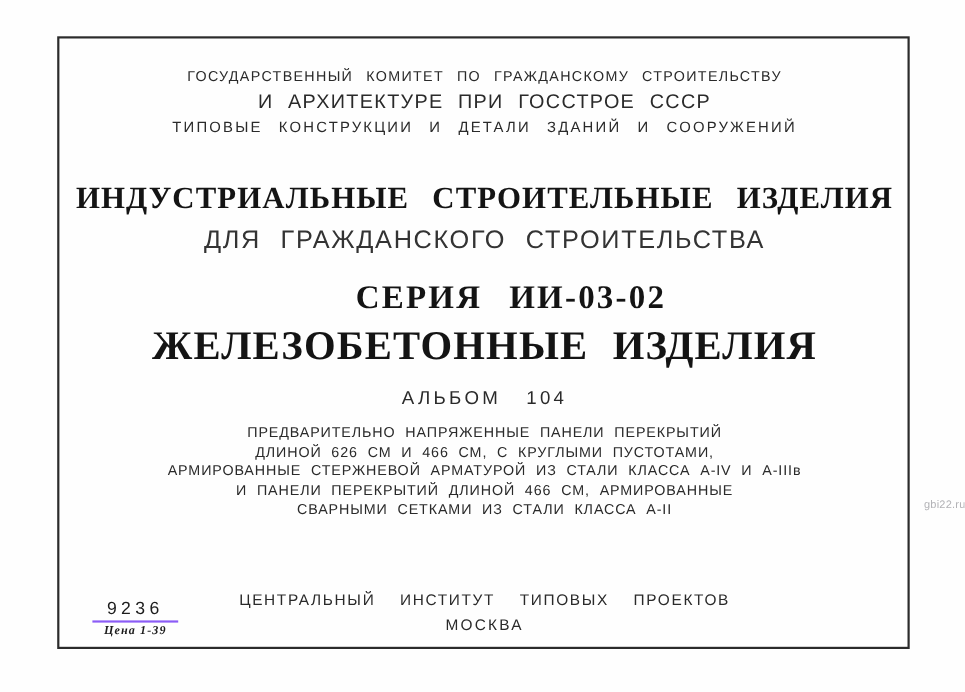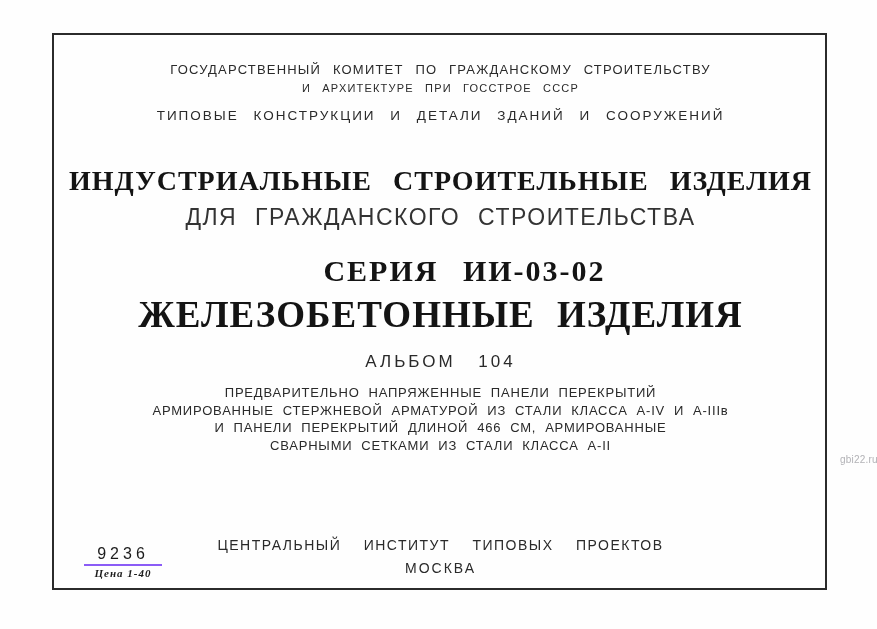--- a/index.html
+++ b/index.html
@@ -13,21 +13,21 @@
     border:2px solid #2b2b2b; box-sizing:border-box;
   }
   .tline {
     position:absolute; left:52px; width:777px;
     text-align:center; white-space:nowrap;
   }
   .hand { font-family:"Liberation Sans", sans-serif; color:#2a2a2a; }
   .display { font-family:"Liberation Serif", serif; font-weight:bold; color:#141414; }
 
   .committee1 { top:62px;  font-size:13px; letter-spacing:1.2px; word-spacing:7px; }
-  .committee2 { top:82px;  font-size:11px; letter-spacing:1.2px; word-spacing:7px; }
+  .committee2 { top:82px;  font-size:18px; letter-spacing:1.2px; word-spacing:7px; }
   .seriesnote { top:108px; font-size:13.5px; letter-spacing:2px; word-spacing:9px; }
 
   .titlemain  { top:165px; font-size:28px; letter-spacing:1px;  word-spacing:13px; }
   .titlesub   { top:204px; font-size:23px; letter-spacing:1.5px; word-spacing:10px; color:#333; }
   .titleseries{ top:254px; font-size:30px; letter-spacing:2px;  word-spacing:15px;margin-left:24px; }
   .titlecat   { top:293px; font-size:37px; letter-spacing:1px;  word-spacing:12px; }
   .album      { top:352px; font-size:17px; letter-spacing:3px;  word-spacing:15px; }
 
   .desc { position:absolute; left:52px; top:384px; width:777px; text-align:center; }
   .desc .dline {
@@ -67,28 +67,29 @@
   <div class="tline display titlemain">ИНДУСТРИАЛЬНЫЕ СТРОИТЕЛЬНЫЕ ИЗДЕЛИЯ</div>
 
   <div class="tline hand seriesnote">ТИПОВЫЕ КОНСТРУКЦИИ И ДЕТАЛИ ЗДАНИЙ И СООРУЖЕНИЙ</div>
   <div class="tline hand titlesub">ДЛЯ ГРАЖДАНСКОГО СТРОИТЕЛЬСТВА</div>
   <div class="tline display titleseries">СЕРИЯ ИИ-03-02</div>
   <div class="tline display titlecat">ЖЕЛЕЗОБЕТОННЫЕ ИЗДЕЛИЯ</div>
   <div class="tline hand album">АЛЬБОМ 104</div>
 
   <div class="desc">
     <div class="dline">ПРЕДВАРИТЕЛЬНО НАПРЯЖЕННЫЕ ПАНЕЛИ ПЕРЕКРЫТИЙ</div>
+    <div class="dline">ДЛИНОЙ 626 СМ И 466 СМ, С КРУГЛЫМИ ПУСТОТАМИ,</div>
     <div class="dline">АРМИРОВАННЫЕ СТЕРЖНЕВОЙ АРМАТУРОЙ ИЗ СТАЛИ КЛАССА А-IV И А-IIIв</div>
     <div class="dline">И ПАНЕЛИ ПЕРЕКРЫТИЙ ДЛИНОЙ 466 СМ, АРМИРОВАННЫЕ</div>
     <div class="dline">СВАРНЫМИ СЕТКАМИ ИЗ СТАЛИ КЛАССА А-II</div>
   </div>
 
   <div class="tline hand institute">ЦЕНТРАЛЬНЫЙ ИНСТИТУТ ТИПОВЫХ ПРОЕКТОВ</div>
   <div class="tline hand city">МОСКВА</div>
 
   <div class="stamp">
     <div class="num">9236</div>
-    <div class="price">Цена 1-40</div>
+    <div class="price">Цена 1-39</div>
   </div>
 
   <div class="watermark">gbi22.ru</div>
 
 </div>
 
 </body></html>

